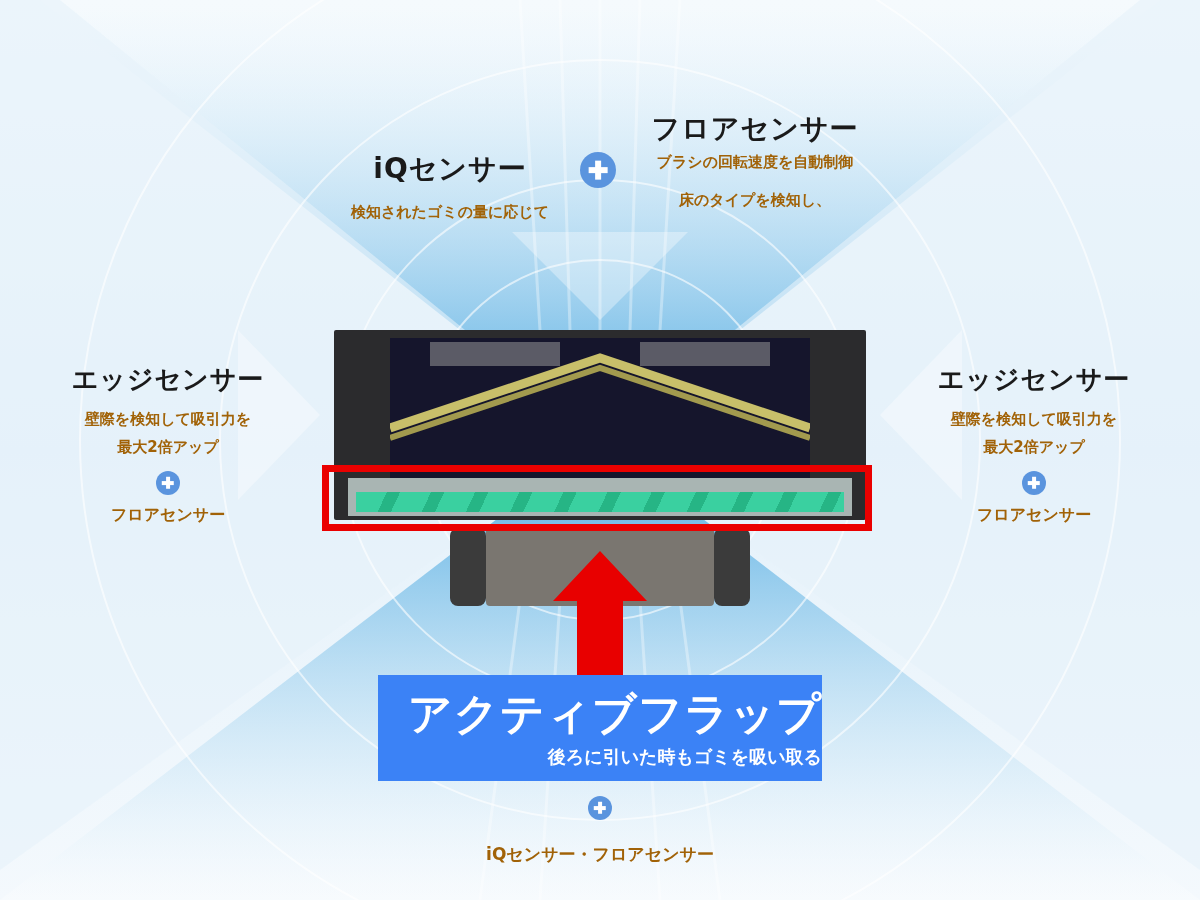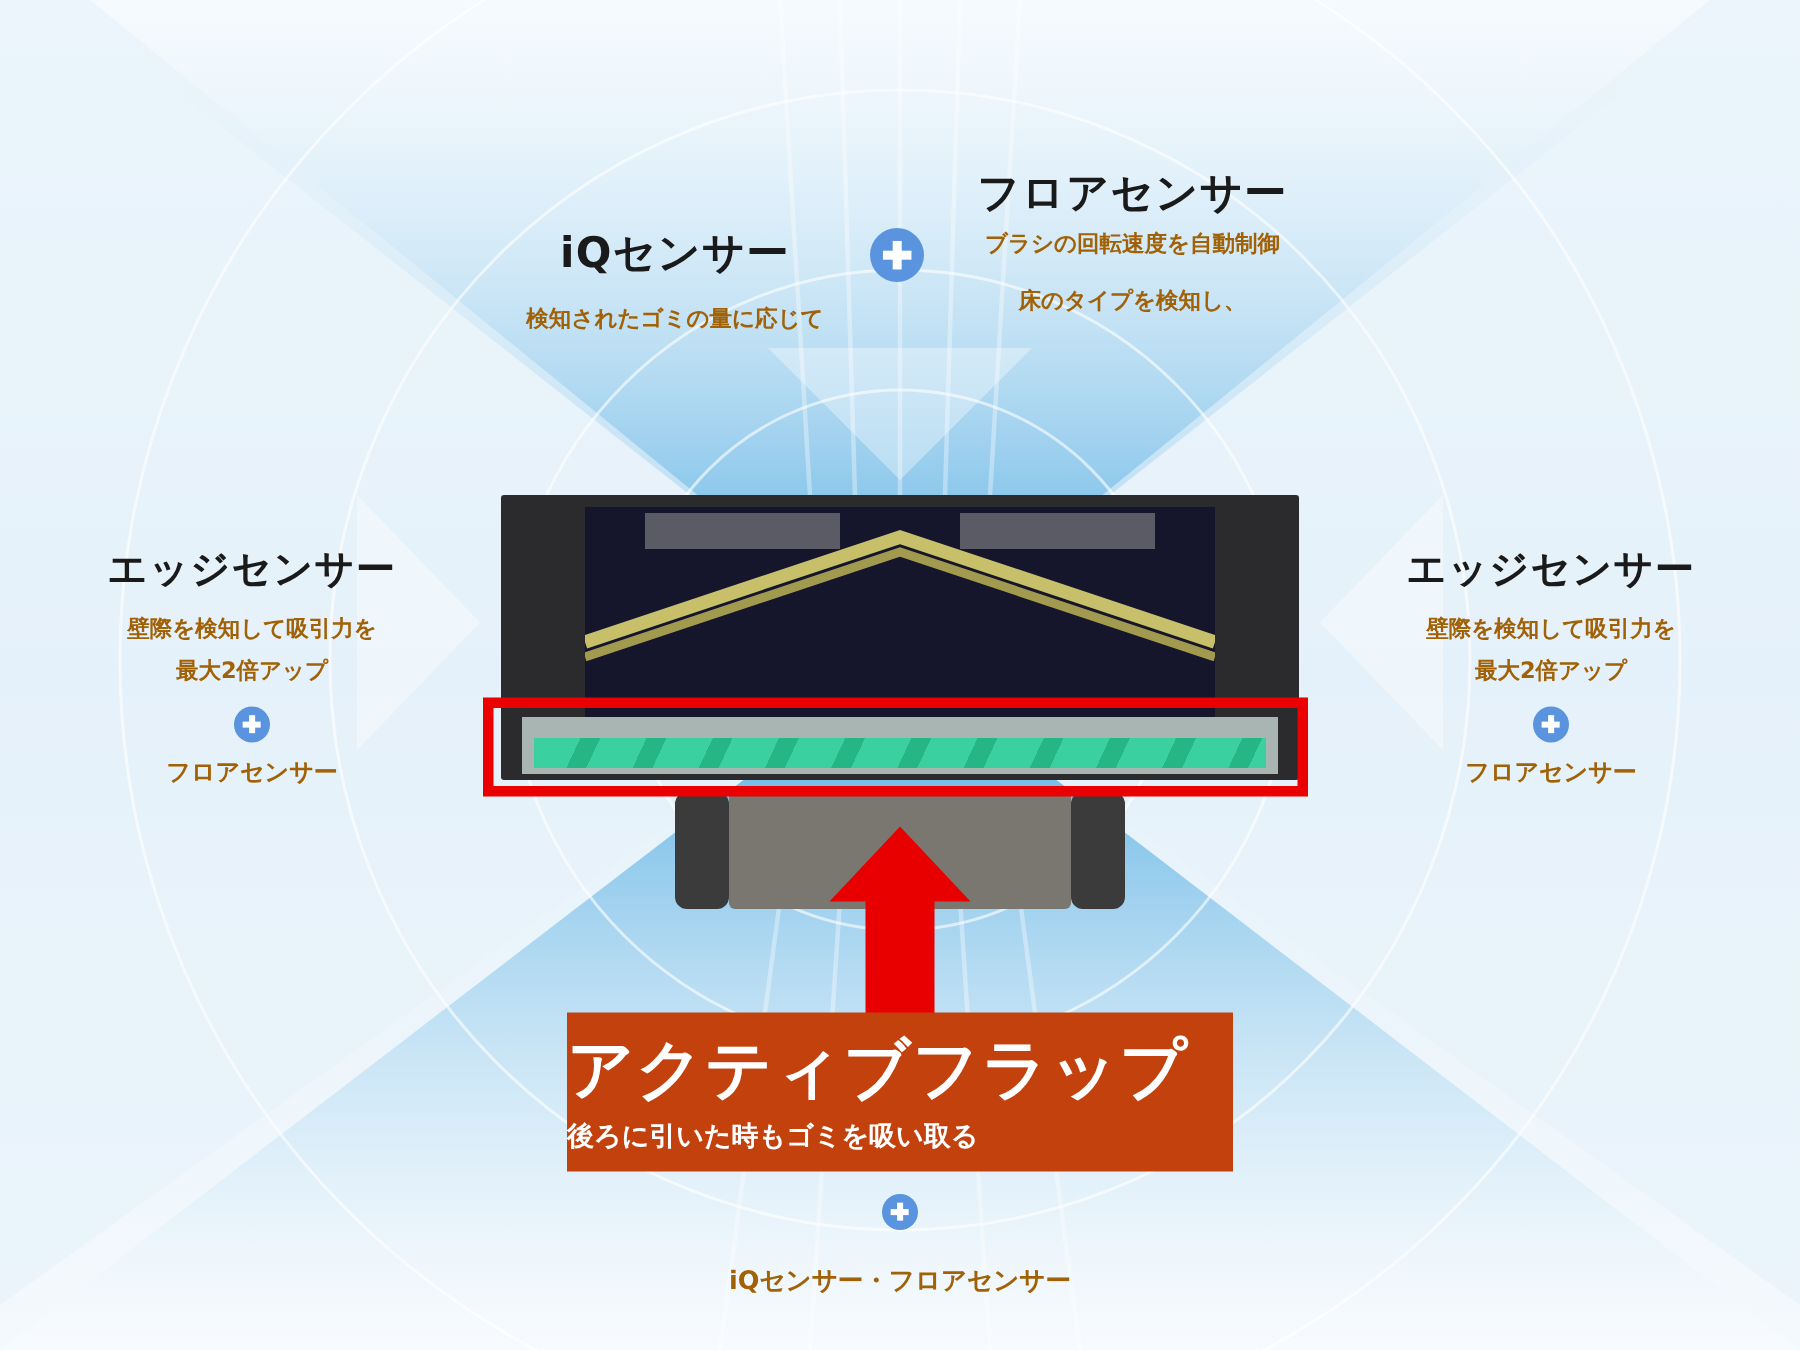--- a/index.html
+++ b/index.html
@@ -19,21 +19,21 @@
   .plus::after{width:16%;height:52%;}
   .device{position:absolute;left:334px;top:330px;width:532px;height:190px;background:#2b2b2d;border-radius:2px;}
   .brushbay{position:absolute;left:56px;top:8px;width:420px;height:150px;background:#15152c;}
   .flap{position:absolute;left:14px;top:148px;width:504px;height:38px;background:#a9b5b3;}
   .flap .green{position:absolute;left:8px;top:14px;width:488px;height:20px;
     background:repeating-linear-gradient(115deg,#3ad0a0 0 28px,#26b585 28px 40px);}
   .lower{position:absolute;left:448px;top:528px;width:306px;height:78px;background:#7a7670;border-radius:4px;}
   .wheel{position:absolute;top:528px;width:36px;height:78px;background:#3b3b3b;border-radius:8px;}
   .redbox{position:absolute;left:322px;top:465px;width:550px;height:66px;border:7px solid #ea0000;box-sizing:border-box;}
   .arrow-up{position:absolute;left:553px;top:551px;width:94px;height:130px;}
-  .redpanel{position:absolute;left:378px;top:675px;width:444px;height:106px;background:#c2410c;color:#fff;text-align:left;}
+  .redpanel{position:absolute;left:378px;top:675px;width:444px;height:106px;background:#3b82f6;color:#fff;text-align:right;}
   .redpanel .big{font-size:44px;font-weight:bold;letter-spacing:1px;margin-top:12px;line-height:54px;}
   .redpanel .small{font-size:18px;font-weight:bold;margin-top:4px;}
 </style>
 </head>
 <body>
 
 <div class="bg">
   <svg class="rays" width="1200" height="900">
     <defs>
       <linearGradient id="gTop" x1="0" y1="0" x2="0" y2="1">

